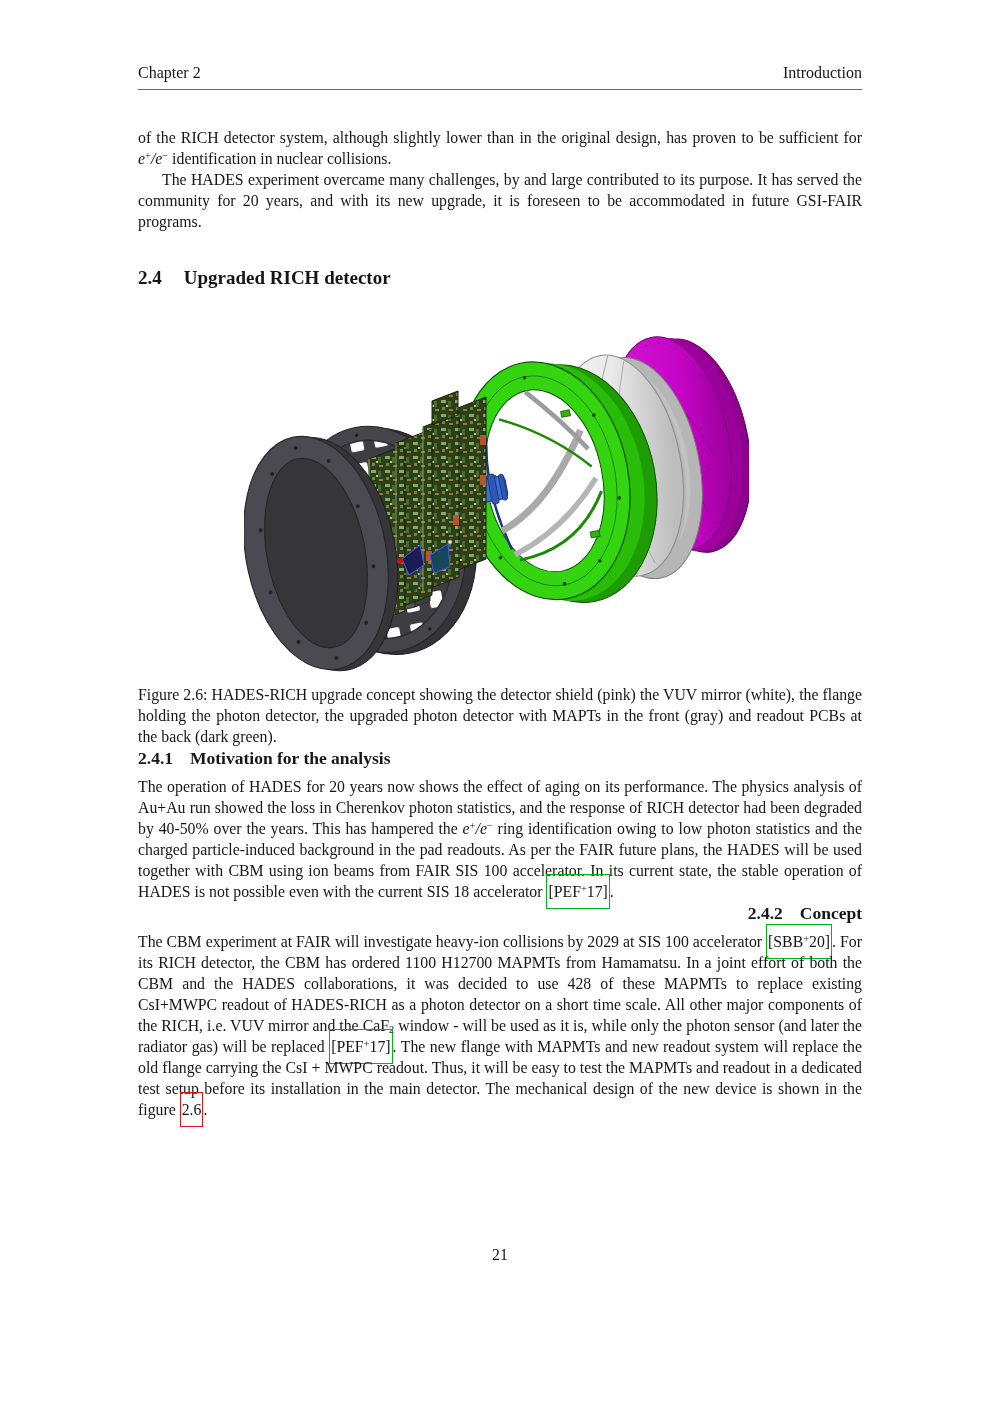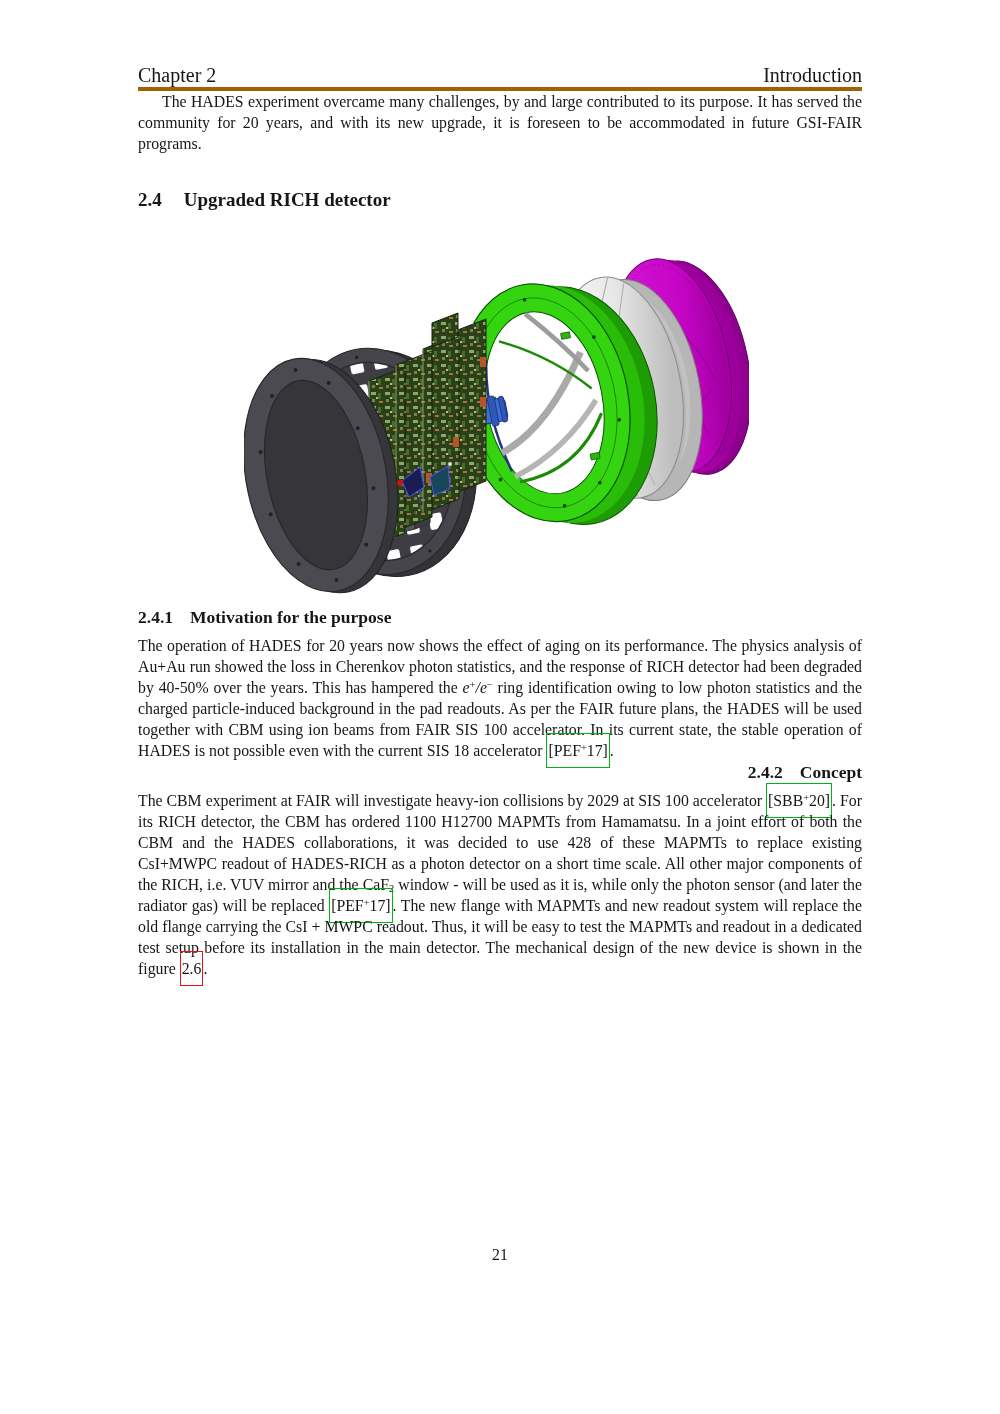--- a/index.html
+++ b/index.html
@@ -7,22 +7,23 @@
     position:relative;
     width:1000px;height:1414px;
     background:#ffffff;
     font-family:"Liberation Serif","DejaVu Serif",serif;
     color:#161616;
     overflow:hidden;
   }
   .content{position:absolute;left:138px;top:64px;width:724px;}
   .running-header{
     display:flex;justify-content:space-between;align-items:baseline;
-    font-size:20px;
-    border-bottom:4px solid #a16207;
+    font-size:16px;
+    padding-bottom:7px;
+    border-bottom:1px solid #a16207;
   }
   .body-par{
     font-size:15.8px;line-height:21px;
     text-align:justify;
     margin:0;
   }
   .first-par{margin-top:37px;}
   .indent{text-indent:24px;}
   h1.sec{
     font-size:19px;line-height:26px;
@@ -64,20 +65,21 @@
 <body>
 
 <div class="page">
   <div class="content">
 
     <div class="running-header">
       <span>Chapter 2</span>
       <span>Introduction</span>
     </div>
 
+    <p class="body-par first-par"><span>of the RICH detector system, although slightly lower than in the original design, has proven to be sufficient for </span><span class="run-italic">e</span><span class="run-sup">+</span><span class="run-italic">/</span><span class="run-italic">e</span><span class="run-sup">−</span><span> identification in nuclear collisions.</span></p>
     <p class="body-par indent"><span>The HADES experiment overcame many challenges, by and large contributed to its purpose. It has served the community for 20 years, and with its new upgrade, it is foreseen to be accommodated in future GSI-FAIR programs.</span></p>
 
     <h1 class="sec"><span class="sec-num">2.4</span><span>Upgraded RICH detector</span></h1>
 
     <div class="figure-wrap">
       <svg viewBox="0 0 505 360" width="505" height="360">
         <defs>
           <linearGradient id="mirrorGrad" x1="0" y1="0" x2="1" y2="0.3">
             <stop offset="0" stop-color="#fbfbfb"></stop>
             <stop offset="0.55" stop-color="#e9e9e9"></stop>
@@ -205,22 +207,23 @@
           <path d="M 158 244 L 176 230 L 180 250 L 165 260 Z" fill="#1c1c55" stroke="#5050ff" stroke-width="1"></path>
           <path d="M 186 240 L 204 229 L 206 252 L 190 258 Z" fill="#18465a" stroke="#5050ff" stroke-width="1"></path>
           <circle cx="156" cy="246" r="3" fill="#cc1111"></circle>
           <circle cx="206" cy="227" r="2" fill="#eeeeee" stroke="#888888" stroke-width="0.7"></circle>
           <line x1="176" y1="252" x2="176" y2="266" stroke="#4444cc" stroke-width="1"></line>
           <text x="169" y="276" font-size="8" fill="#333333" font-family="Liberation Sans, sans-serif">y|z</text>
         </g>
       </svg>
     </div>
 
-
-    <h2 class="subsec h-241"><span class="subsec-num">2.4.1</span><span>Motivation for the purpose</span></h2>
+    <p class="caption"><span>Figure 2.6:  HADES-RICH upgrade concept showing the detector shield (pink) the VUV mirror (white), the flange holding the photon detector, the upgraded photon detector with MAPTs in the front (gray) and readout PCBs at the back (dark green).</span></p>
+
+    <h2 class="subsec h-241"><span class="subsec-num">2.4.1</span><span>Motivation for the analysis</span></h2>
     <p class="body-par after-head"><span>The operation of HADES for 20 years now shows the effect of aging on its performance. The physics analysis of Au+Au run showed the loss in Cherenkov photon statistics, and the response of RICH detector had been degraded by 40-50% over the years. This has hampered the </span><span class="run-italic">e</span><span class="run-sup">+</span><span class="run-italic">/</span><span class="run-italic">e</span><span class="run-sup">−</span><span> ring identification owing to low photon statistics and the charged particle-induced background in the pad readouts.  As per the FAIR future plans, the HADES will be used together with CBM using ion beams from FAIR SIS 100 accelerator.  In its current state, the stable operation of HADES is not possible even with the current SIS 18 accelerator </span><span class="cite-box"><span>[PEF</span><span class="run-sup">+</span><span>17]</span></span><span>.</span></p>
 
     <h2 class="subsec h-242"><span class="subsec-num">2.4.2</span><span>Concept</span></h2>
     <p class="body-par after-head"><span>The CBM experiment at FAIR will investigate heavy-ion collisions by 2029 at SIS 100 accelerator </span><span class="cite-box"><span>[SBB</span><span class="run-sup">+</span><span>20]</span></span><span>. For its RICH detector, the CBM has ordered 1100 H12700 MAPMTs from Hamamatsu. In a joint effort of both the CBM and the HADES collaborations, it was decided to use 428 of these MAPMTs to replace existing CsI+MWPC readout of HADES-RICH as a photon detector on a short time scale.  All other major components of the RICH, i.e. VUV mirror and the CaF</span><span class="run-sub">2</span><span> window - will be used as it is, while only the photon sensor (and later the radiator gas) will be replaced </span><span class="cite-box"><span>[PEF</span><span class="run-sup">+</span><span>17]</span></span><span>. The new flange with MAPMTs and new readout system will replace the old flange carrying the CsI + MWPC readout.  Thus, it will be easy to test the MAPMTs and readout in a dedicated test setup before its installation in the main detector.  The mechanical design of the new device is shown in the figure </span><span class="cite-box cite-red"><span>2.6</span></span><span>.</span></p>
 
   </div>
 
   <div class="page-number">21</div>
 </div>
 

